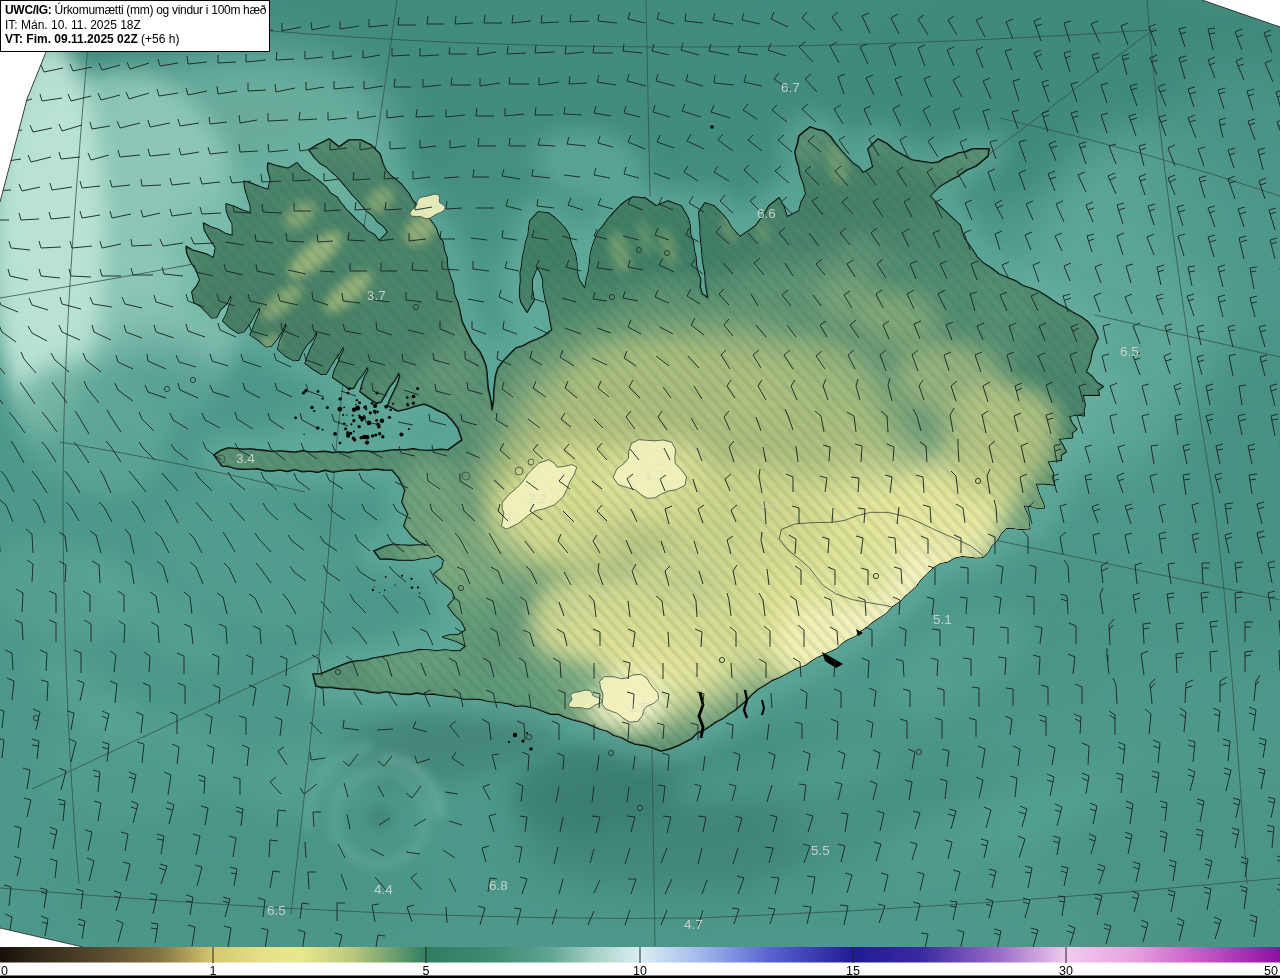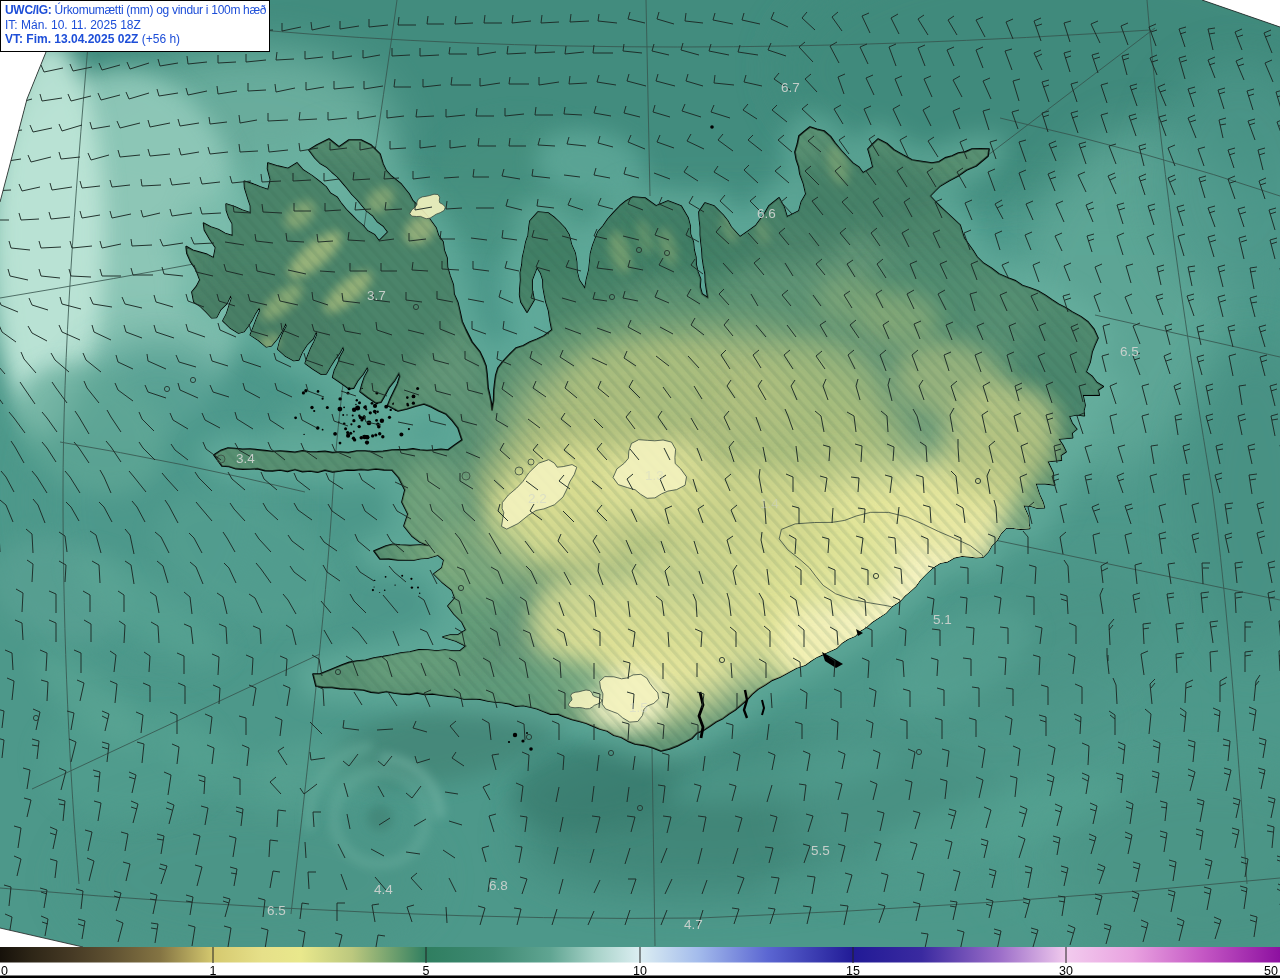--- a/index.html
+++ b/index.html
@@ -1,16 +1,16 @@
 <!DOCTYPE html>
 <html><head><meta charset="utf-8"><style>
 html,body{margin:0;padding:0;width:1280px;height:978px;background:#fff;overflow:hidden}
 body{font-family:"Liberation Sans",sans-serif}
 #box{position:absolute;left:0;top:0;width:264px;background:#fff;border:1px solid #000;
- padding:2px 0 4px 4px;font-size:12px;line-height:14.5px;color:#1d4ed8;z-index:10;white-space:nowrap}
+ padding:2px 0 4px 4px;font-size:12px;line-height:14.5px;color:#000000;z-index:10;white-space:nowrap}
 #box .l1{letter-spacing:-0.3px}
 #box b{font-weight:bold}
 svg text{font-family:"Liberation Sans",sans-serif}
 </style></head><body>
 <svg width="1280" height="978" viewBox="0 0 1280 978">
 <defs>
 <clipPath id="mc">
         <path d="M50,0 L1202,0 L1280,27 L1280,947 L83,947 L0,928 L0,202 L9,168 L27,99 L46,52 Z"></path>
       </clipPath>
 <clipPath id="lc">
@@ -366,12 +366,12 @@
       <text x="213" y="974.5" text-anchor="middle">1</text>
       <text x="426" y="974.5" text-anchor="middle">5</text>
       <text x="640" y="974.5" text-anchor="middle">10</text>
       <text x="853" y="974.5" text-anchor="middle">15</text>
       <text x="1066" y="974.5" text-anchor="middle">30</text>
       <text x="1278" y="974.5" text-anchor="end">50</text>
     </g>
 </svg>
 <div id="box"><span class="l1"><b>UWC/IG:</b> Úrkomumætti (mm) og vindur i 100m hæð</span><br>
 IT: Mán. 10. 11. 2025 18Z<br>
-<b>VT: Fim. 13.04.2025 02Z</b> (+56 h)</div>
+<b>VT: Fim. 09.11.2025 02Z</b> (+56 h)</div>
 </body></html>

